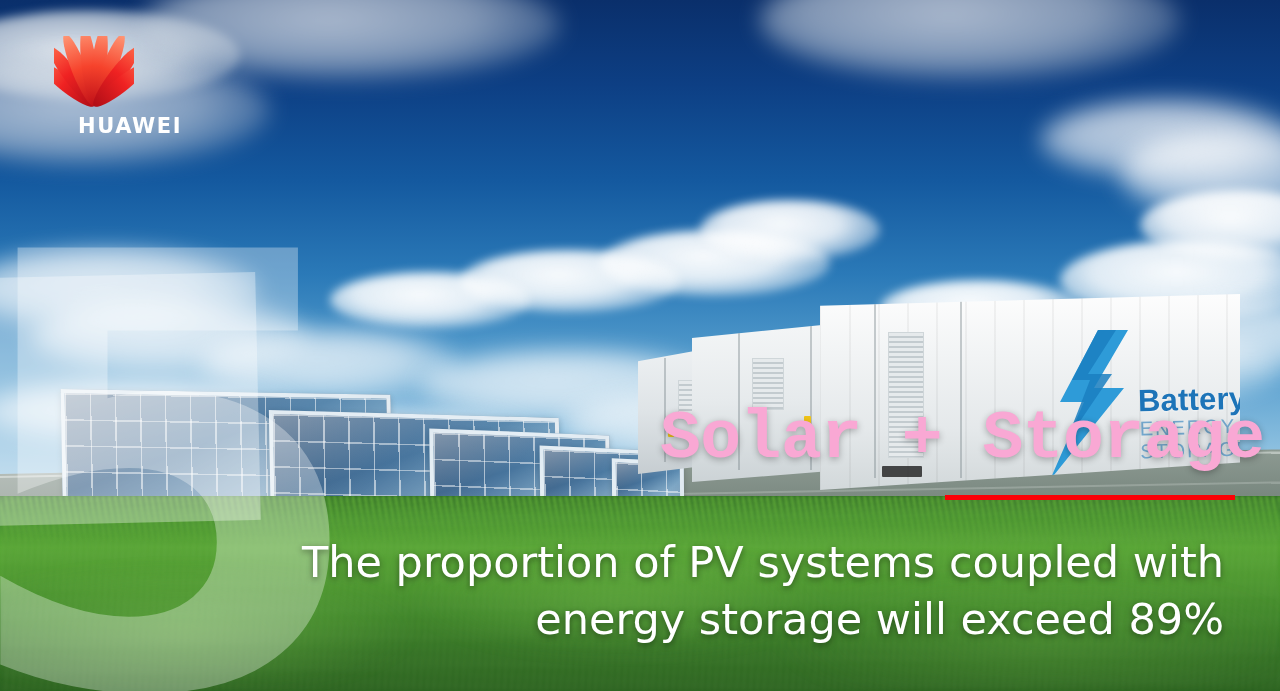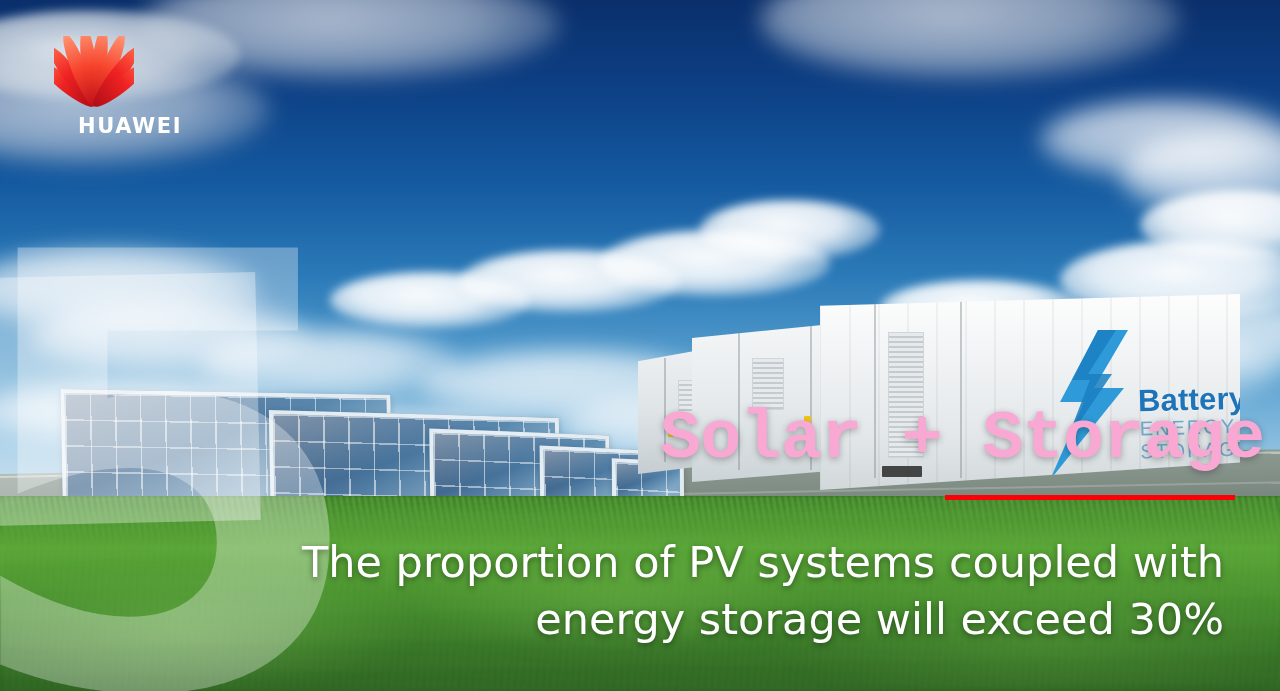--- a/index.html
+++ b/index.html
@@ -369,21 +369,21 @@
   </div>
 
   <div class="wm-rect"></div>
   <div class="wm-five">5</div>
 
   <div class="title">Solar + Storage</div>
   <div class="title-rule"></div>
 
   <div class="subtitle">
     <div>The proportion of PV systems coupled with</div>
-    <div>energy storage will exceed 30%</div>
+    <div>energy storage will exceed 89%</div>
   </div>
 
   <div class="logo">
     <svg class="logo-flower" viewBox="0 0 80 72" xmlns="http://www.w3.org/2000/svg">
       <defs>
         <linearGradient id="pg" x1="0" y1="0" x2="0" y2="1">
           <stop offset="0%" stop-color="#ff6b4a"></stop>
           <stop offset="45%" stop-color="#ef2222"></stop>
           <stop offset="100%" stop-color="#b00d16"></stop>
         </linearGradient>

